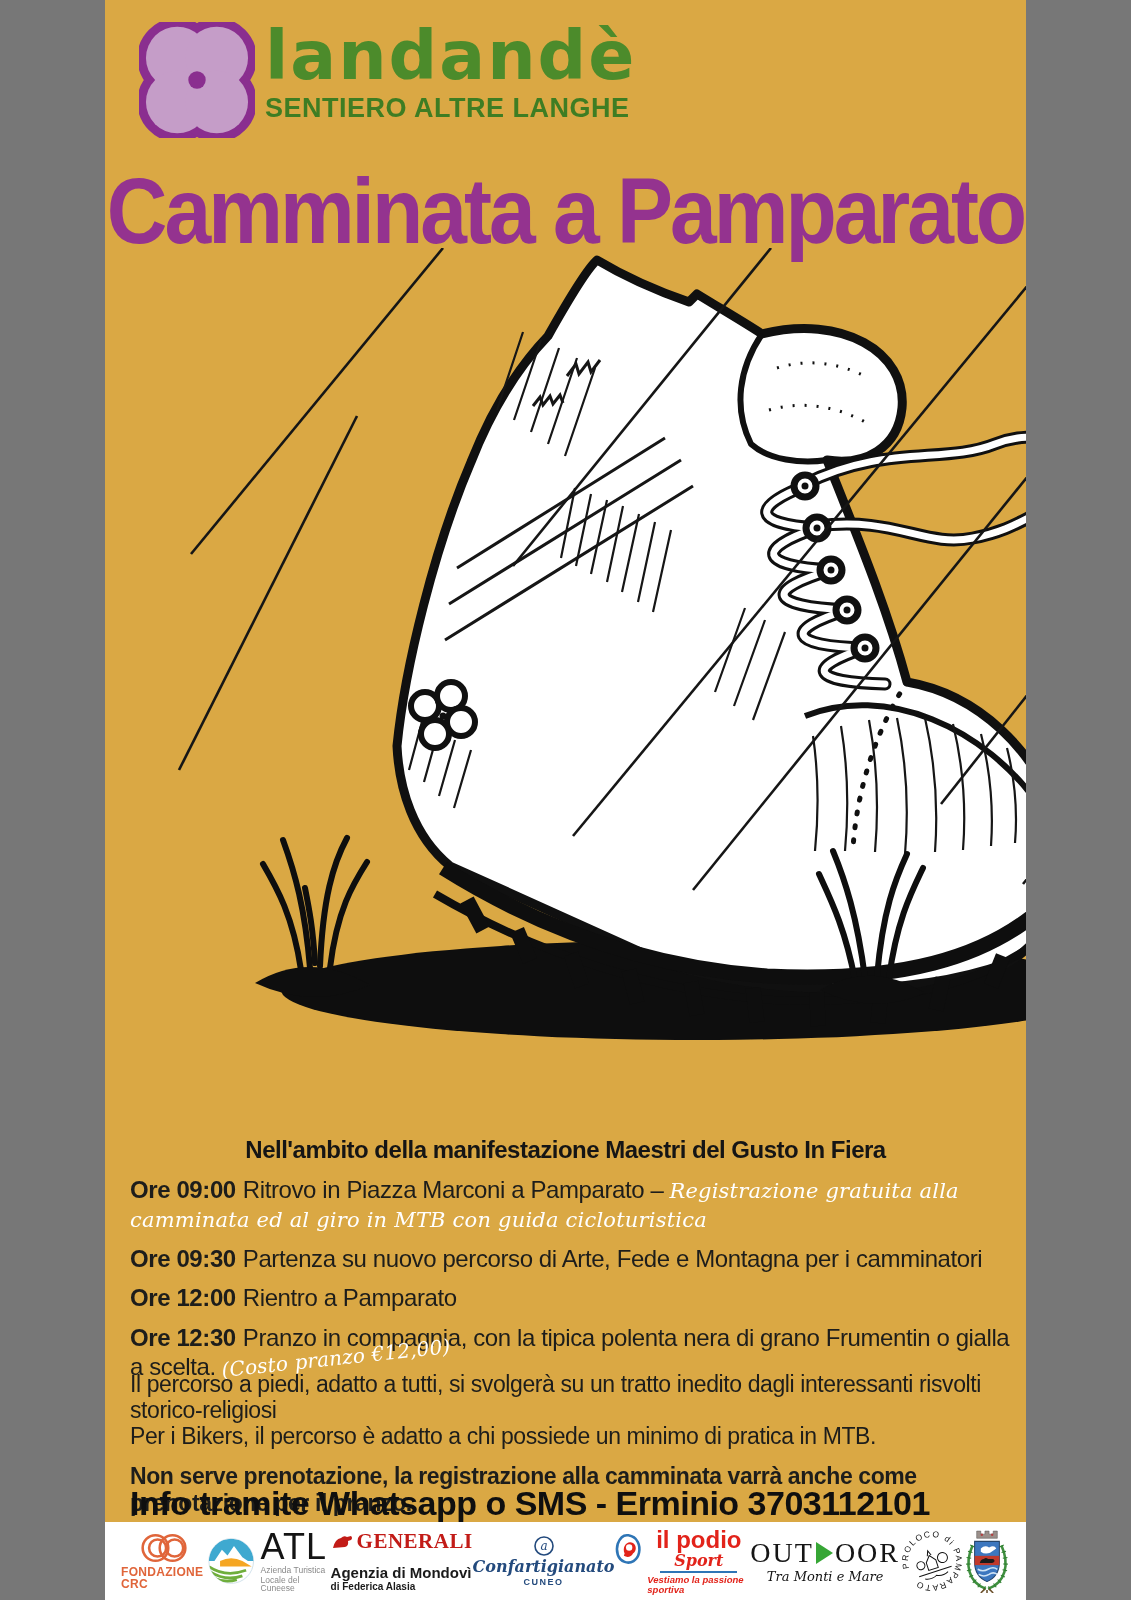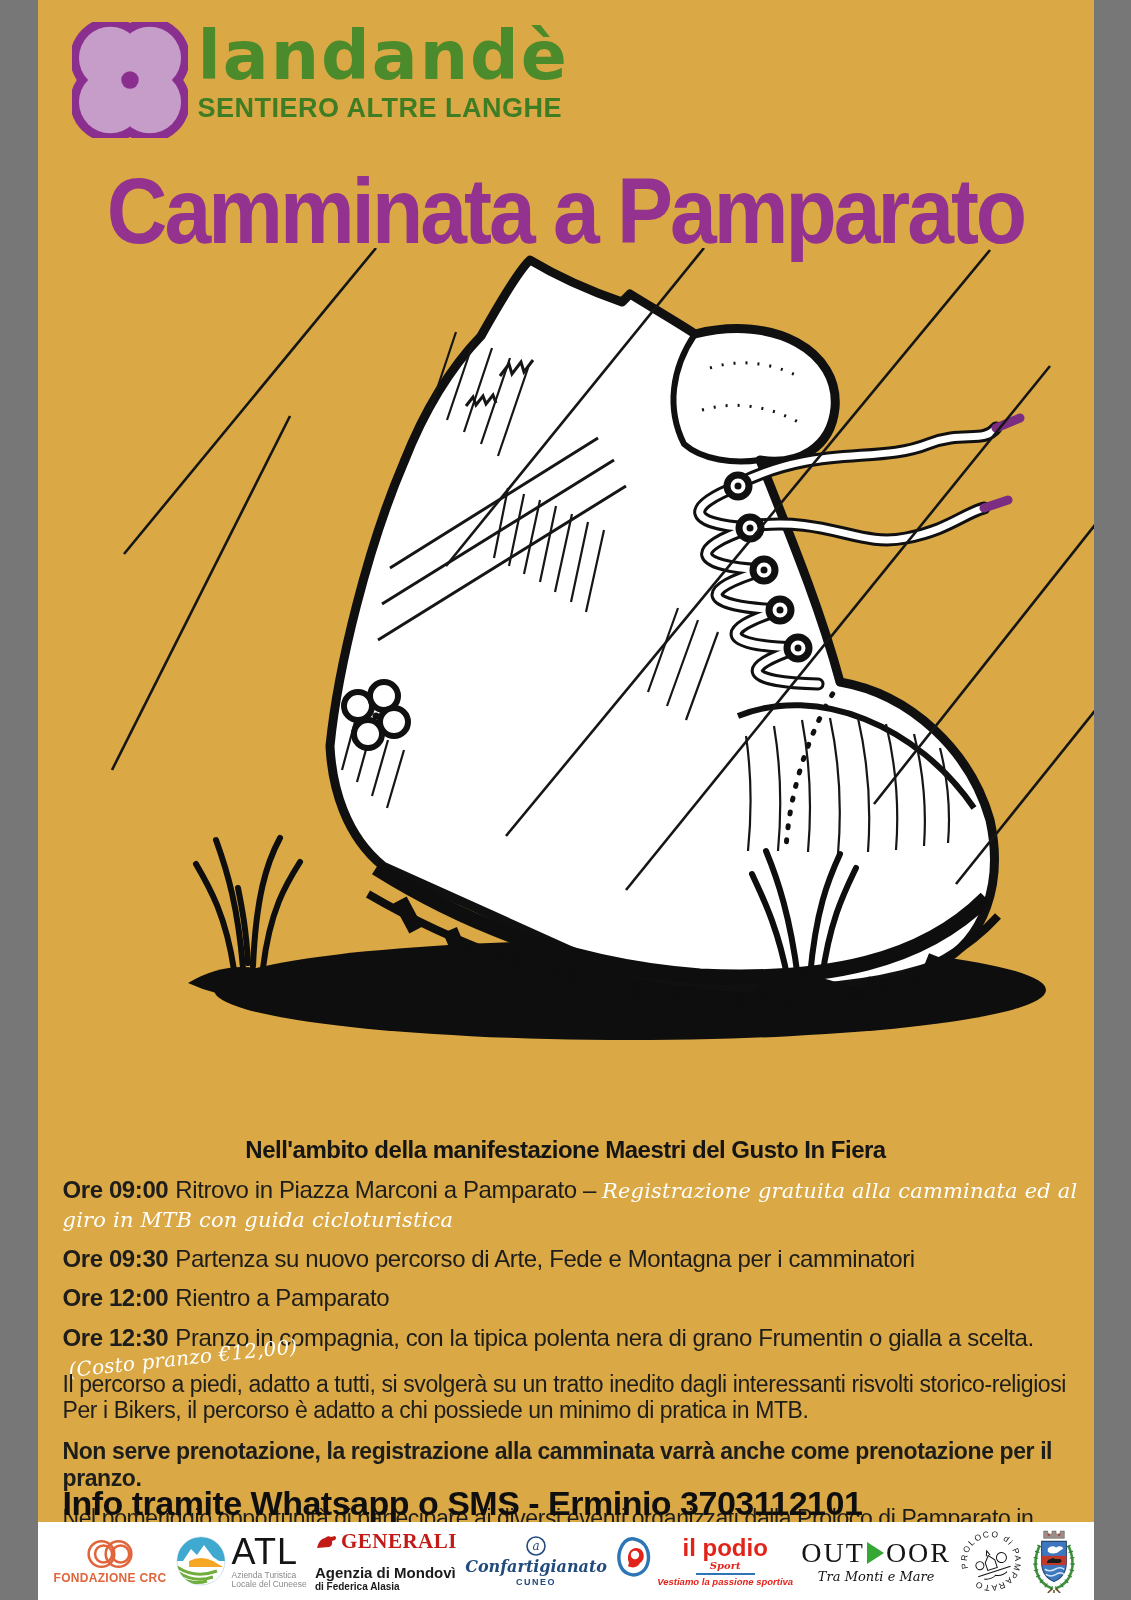--- a/index.html
+++ b/index.html
@@ -1,16 +1,16 @@
 <!DOCTYPE html>
 <html><head>
 <meta charset="utf-8">
 <style>
   html,body{margin:0;padding:0;background:#777;}
-  .poster{position:relative;width:1056px;height:1600px;margin:0 auto;background:#DAA844;
+  .poster{position:relative;width:921px;height:1600px;margin:0 auto;background:#DAA844;
           font-family:"Liberation Sans",sans-serif;overflow:hidden;}
 
   
   .brand{position:absolute;top:22px;left:34px;display:flex;align-items:flex-start;}
   .brand svg{display:block;}
   .brand-col{margin-left:10px;padding-top:2px;}
   .brand-name{font-family:"DejaVu Sans",sans-serif;font-size:68px;font-weight:700;color:#4C8B2B;
               line-height:0.95;letter-spacing:2px;}
   .brand-sub{font-size:27px;font-weight:700;color:#3E7D23;letter-spacing:0.5px;margin-top:4px;}
 
@@ -56,21 +56,21 @@
   .atl-sub{font-size:8.5px;color:#8a8a8a;margin-top:1px;}
   .gen-row{display:flex;align-items:center;gap:4px;}
   .gen-label{font-family:"Liberation Serif",serif;font-size:21px;font-weight:700;color:#C21B17;letter-spacing:0.5px;}
   .gen-sub1{font-size:15px;font-weight:800;color:#1a1a1a;margin-top:13px;align-self:flex-start;}
   .gen-sub2{font-size:10px;font-weight:700;color:#1a1a1a;margin-top:2px;align-self:flex-start;}
   .conf-label{font-family:"DejaVu Serif",serif;font-style:italic;font-size:16px;font-weight:700;color:#234A7D;margin-top:2px;}
   .conf-sub{font-size:9px;font-weight:700;color:#234A7D;letter-spacing:1.5px;margin-top:3px;}
   .sp-podio{flex-direction:row;align-items:flex-start;gap:4px;}
   .podio-col{display:flex;flex-direction:column;align-items:center;}
   .podio-label{font-size:24px;font-weight:800;color:#E2231A;letter-spacing:0px;}
-  .podio-sport{font-family:"DejaVu Serif",serif;font-style:italic;font-size:10px;font-weight:700;color:#E2231A;
+  .podio-sport{font-family:"DejaVu Serif",serif;font-style:italic;font-size:16px;font-weight:700;color:#E2231A;
                border-bottom:2px solid #2E75B6;padding:0 14px 2px;margin-top:1px;}
   .podio-sub{font-size:9.5px;font-weight:700;font-style:italic;color:#E2231A;margin-top:2px;}
   .outdoor-row{display:flex;align-items:center;}
   .outdoor-txt{font-family:"Liberation Serif",serif;font-size:28px;color:#151515;letter-spacing:2px;}
   .outdoor-tri{width:0;height:0;border-left:17px solid #36A635;border-top:11px solid transparent;
                border-bottom:11px solid transparent;margin:0 2px;}
   .outdoor-sub{font-family:"DejaVu Serif",serif;font-style:italic;font-size:13px;color:#111;margin-top:3px;}
 </style>
 </head>
 <body>

